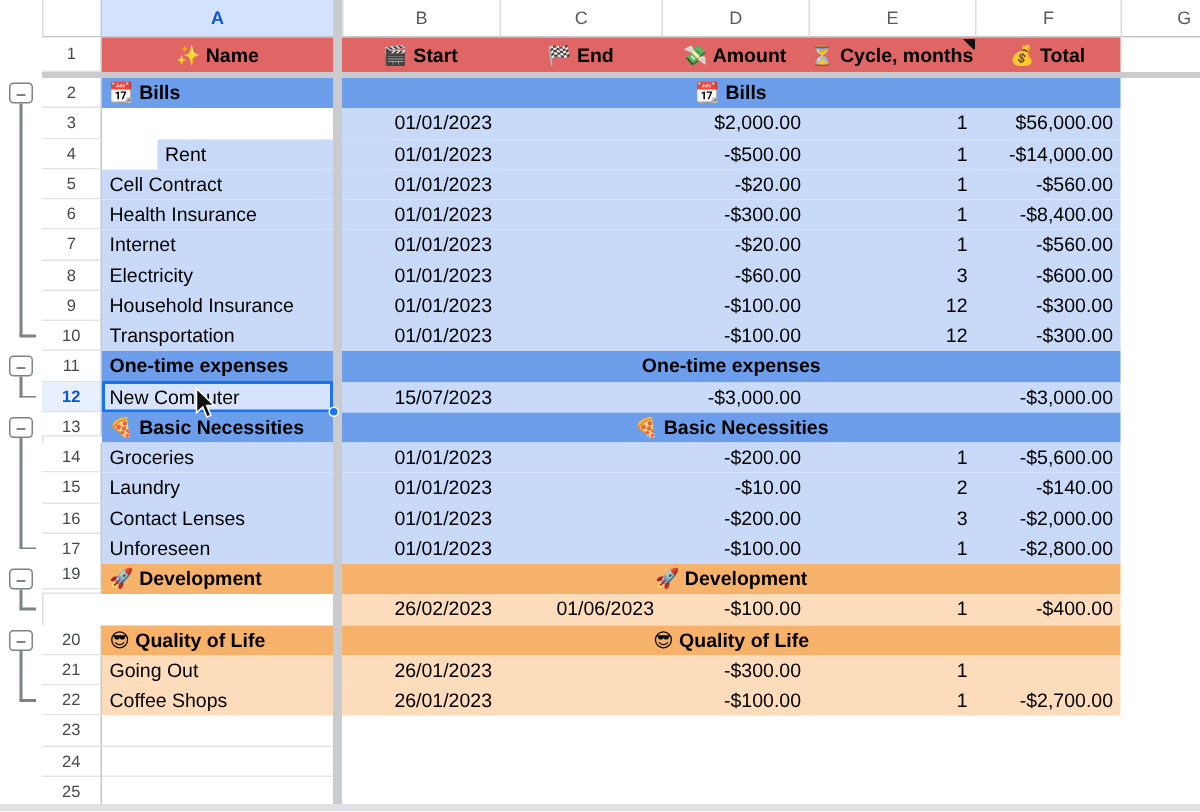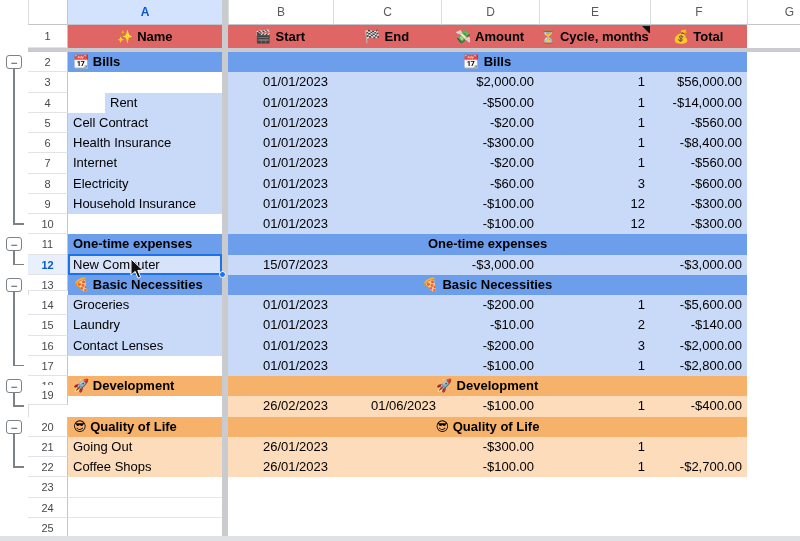--- a/index.html
+++ b/index.html
@@ -100,20 +100,21 @@
       <div class="abs valcell" style="left: 539px; top: 173.5px; width: 111px; height: 20.25px; line-height: 20.25px; background: transparent;">3</div>
       <div class="abs valcell" style="left: 650px; top: 173.5px; width: 97px; height: 20.25px; line-height: 20.25px; background: transparent;">-$600.00</div>
       <div class="abs rownum" style="left: 28px; top: 193.75px; width: 40px; height: 20.25px; line-height: 20.25px;">9</div>
       <div class="abs namecell" style="left: 68px; top: 193.75px; width: 154px; height: 20.25px; line-height: 20.25px; background: rgb(201, 218, 248);">Household Insurance</div>
       <div class="abs " style="left: 228px; top: 193.75px; width: 519px; height: 20.25px; line-height: 20.25px; background: rgb(201, 218, 248);"></div>
       <div class="abs valcell" style="left: 228px; top: 193.75px; width: 105px; height: 20.25px; line-height: 20.25px; background: transparent;">01/01/2023</div>
       <div class="abs valcell" style="left: 441px; top: 193.75px; width: 98px; height: 20.25px; line-height: 20.25px; background: transparent;">-$100.00</div>
       <div class="abs valcell" style="left: 539px; top: 193.75px; width: 111px; height: 20.25px; line-height: 20.25px; background: transparent;">12</div>
       <div class="abs valcell" style="left: 650px; top: 193.75px; width: 97px; height: 20.25px; line-height: 20.25px; background: transparent;">-$300.00</div>
       <div class="abs rownum" style="left: 28px; top: 214px; width: 40px; height: 20.25px; line-height: 20.25px;">10</div>
+      <div class="abs namecell" style="left: 68px; top: 214px; width: 154px; height: 20.25px; line-height: 20.25px; background: rgb(201, 218, 248);">Transportation</div>
       <div class="abs " style="left: 228px; top: 214px; width: 519px; height: 20.25px; line-height: 20.25px; background: rgb(201, 218, 248);"></div>
       <div class="abs valcell" style="left: 228px; top: 214px; width: 105px; height: 20.25px; line-height: 20.25px; background: transparent;">01/01/2023</div>
       <div class="abs valcell" style="left: 441px; top: 214px; width: 98px; height: 20.25px; line-height: 20.25px; background: transparent;">-$100.00</div>
       <div class="abs valcell" style="left: 539px; top: 214px; width: 111px; height: 20.25px; line-height: 20.25px; background: transparent;">12</div>
       <div class="abs valcell" style="left: 650px; top: 214px; width: 97px; height: 20.25px; line-height: 20.25px; background: transparent;">-$300.00</div>
       <div class="abs rownum" style="left: 28px; top: 234.25px; width: 40px; height: 20.25px; line-height: 20.25px;">11</div>
       <div class="abs namecell bold" style="left: 68px; top: 234.25px; width: 154px; height: 20.25px; line-height: 20.25px; background: rgb(109, 158, 235);">One-time expenses</div>
       <div class="abs bold center" style="left: 228px; top: 234.25px; width: 519px; height: 20.25px; line-height: 20.25px; background: rgb(109, 158, 235);">One-time expenses</div>
       <div class="abs rownum sel" style="left: 28px; top: 254.5px; width: 40px; height: 20.25px; line-height: 20.25px;">12</div>
       <div class="abs namecell" style="left: 68px; top: 254.5px; width: 154px; height: 20.25px; line-height: 20.25px; background: rgb(215, 227, 251);">New Computer</div>
@@ -139,29 +140,30 @@
       <div class="abs valcell" style="left: 539px; top: 315.25px; width: 111px; height: 20.25px; line-height: 20.25px; background: transparent;">2</div>
       <div class="abs valcell" style="left: 650px; top: 315.25px; width: 97px; height: 20.25px; line-height: 20.25px; background: transparent;">-$140.00</div>
       <div class="abs rownum" style="left: 28px; top: 335.5px; width: 40px; height: 20.25px; line-height: 20.25px;">16</div>
       <div class="abs namecell" style="left: 68px; top: 335.5px; width: 154px; height: 20.25px; line-height: 20.25px; background: rgb(201, 218, 248);">Contact Lenses</div>
       <div class="abs " style="left: 228px; top: 335.5px; width: 519px; height: 20.25px; line-height: 20.25px; background: rgb(201, 218, 248);"></div>
       <div class="abs valcell" style="left: 228px; top: 335.5px; width: 105px; height: 20.25px; line-height: 20.25px; background: transparent;">01/01/2023</div>
       <div class="abs valcell" style="left: 441px; top: 335.5px; width: 98px; height: 20.25px; line-height: 20.25px; background: transparent;">-$200.00</div>
       <div class="abs valcell" style="left: 539px; top: 335.5px; width: 111px; height: 20.25px; line-height: 20.25px; background: transparent;">3</div>
       <div class="abs valcell" style="left: 650px; top: 335.5px; width: 97px; height: 20.25px; line-height: 20.25px; background: transparent;">-$2,000.00</div>
       <div class="abs rownum" style="left: 28px; top: 355.75px; width: 40px; height: 20.25px; line-height: 20.25px;">17</div>
+      <div class="abs namecell" style="left: 68px; top: 355.75px; width: 154px; height: 20.25px; line-height: 20.25px; background: rgb(201, 218, 248);">Unforeseen</div>
       <div class="abs " style="left: 228px; top: 355.75px; width: 519px; height: 20.25px; line-height: 20.25px; background: rgb(201, 218, 248);"></div>
       <div class="abs valcell" style="left: 228px; top: 355.75px; width: 105px; height: 20.25px; line-height: 20.25px; background: transparent;">01/01/2023</div>
       <div class="abs valcell" style="left: 441px; top: 355.75px; width: 98px; height: 20.25px; line-height: 20.25px; background: transparent;">-$100.00</div>
       <div class="abs valcell" style="left: 539px; top: 355.75px; width: 111px; height: 20.25px; line-height: 20.25px; background: transparent;">1</div>
       <div class="abs valcell" style="left: 650px; top: 355.75px; width: 97px; height: 20.25px; line-height: 20.25px; background: transparent;">-$2,800.00</div>
       <div class="abs rownum" style="left: 28px; top: 376px; width: 40px; height: 20.25px; line-height: 20.25px;">18</div>
       <div class="abs namecell bold" style="left: 68px; top: 376px; width: 154px; height: 20.25px; line-height: 20.25px; background: rgb(246, 178, 107);">🚀 Development</div>
       <div class="abs bold center" style="left: 228px; top: 376px; width: 519px; height: 20.25px; line-height: 20.25px; background: rgb(246, 178, 107);">🚀 Development</div>
-      <div class="abs rownum" style="left: 28px; top: 385px; width: 40px; height: 20.25px; line-height: 20.25px;">19</div>
+      <div class="abs rownum" style="left: 28px; top: 373px; width: 40px; height: 20.25px; line-height: 20.25px;">19</div>
       <div class="abs " style="left: 228px; top: 396.25px; width: 519px; height: 20.25px; line-height: 20.25px; background: rgb(252, 220, 186);"></div>
       <div class="abs valcell" style="left: 228px; top: 396.25px; width: 105px; height: 31px; line-height: 20.25px; background: transparent;">26/02/2023</div>
       <div class="abs valcell" style="left: 333px; top: 396.25px; width: 108px; height: 33px; line-height: 20.25px; background: transparent;">01/06/2023</div>
       <div class="abs valcell" style="left: 441px; top: 396.25px; width: 98px; height: 20.25px; line-height: 20.25px; background: transparent;">-$100.00</div>
       <div class="abs valcell" style="left: 539px; top: 396.25px; width: 111px; height: 20.25px; line-height: 20.25px; background: transparent;">1</div>
       <div class="abs valcell" style="left: 650px; top: 396.25px; width: 97px; height: 20.25px; line-height: 20.25px; background: transparent;">-$400.00</div>
       <div class="abs rownum" style="left: 28px; top: 416.5px; width: 40px; height: 20.25px; line-height: 20.25px;">20</div>
       <div class="abs namecell bold" style="left: 68px; top: 416.5px; width: 154px; height: 20.25px; line-height: 20.25px; background: rgb(246, 178, 107);">😎 Quality of Life</div>
       <div class="abs bold center" style="left: 228px; top: 416.5px; width: 519px; height: 20.25px; line-height: 20.25px; background: rgb(246, 178, 107);">😎 Quality of Life</div>
       <div class="abs rownum" style="left: 28px; top: 436.75px; width: 40px; height: 20.25px; line-height: 20.25px;">21</div>

